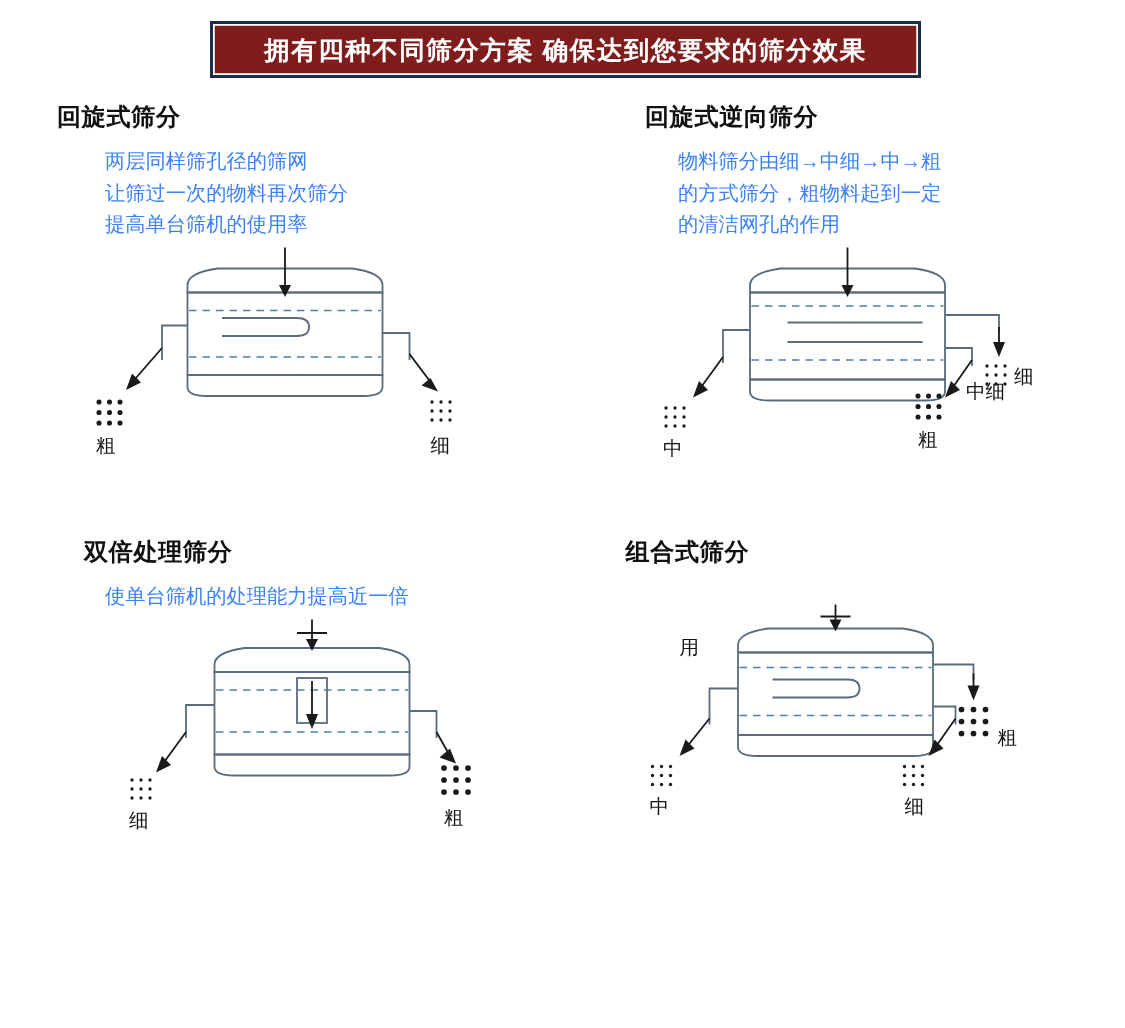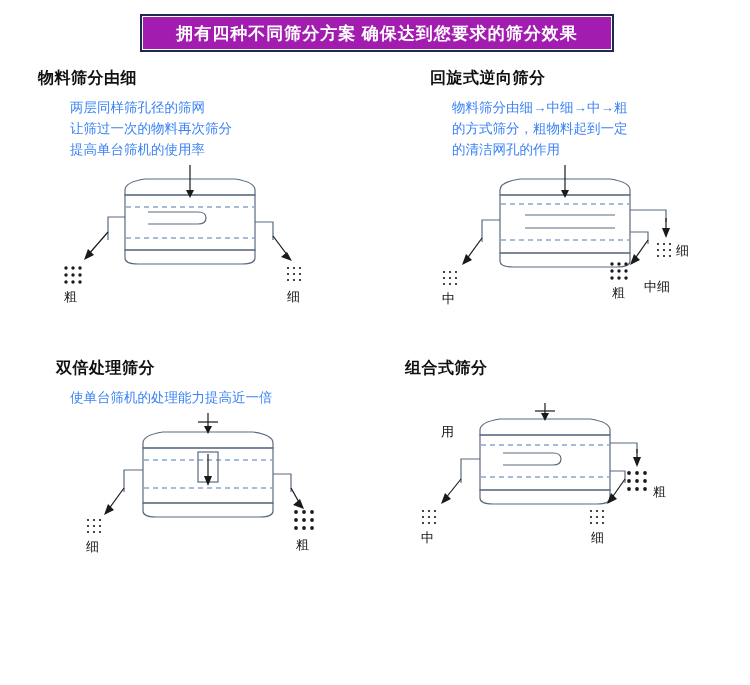--- a/index.html
+++ b/index.html
@@ -7,39 +7,39 @@
     width:750px;height:685px;
     background:#ffffff;
     font-family:"Liberation Sans","DejaVu Sans",sans-serif;
     color:#1a1a1a;
     position:relative;
     overflow:hidden;
   }
   .banner{
     position:absolute;
     left:140px;top:14px;width:470px;height:34px;
-    background:#a21caf;
+    background:#7f1d1d;
     border:2px solid #1b2b4b;
     box-shadow:0 0 0 1px #ffffff inset;
     display:flex;align-items:center;justify-content:center;
   }
   .banner-inner{
     width:100%;height:100%;
     border:1px solid #ffffff;
     display:flex;align-items:center;justify-content:center;
     box-sizing:border-box;
   }
   .banner-text{
     color:#ffffff;font-size:17px;font-weight:bold;letter-spacing:1px;
   }
   .panel{position:absolute;}
   .p1{left:30px;top:68px;width:345px;}
   .p2{left:430px;top:68px;width:320px;}
   .p3{left:48px;top:358px;width:345px;}
-  .p4{left:405px;top:358px;width:320px;}
+  .p4{left:417px;top:358px;width:320px;}
 
   .ptitle{
     font-size:16px;font-weight:bold;color:#111;
     margin:0 0 8px 0;letter-spacing:0.5px;
   }
   .p1 .ptitle,.p3 .ptitle{margin-left:8px;}
   .ptext{
     font-size:13.5px;line-height:21px;color:#3b82f6;
     margin-left:40px;
   }
@@ -54,21 +54,21 @@
 </head>
 <body>
 
 <div class="banner">
   <div class="banner-inner">
     <span class="banner-text">拥有四种不同筛分方案 确保达到您要求的筛分效果</span>
   </div>
 </div>
 
 <div class="panel p1">
-  <div class="ptitle">物料筛分由细</div>
+  <div class="ptitle">回旋式筛分</div>
   <div class="ptext">
     <div>两层同样筛孔径的筛网</div>
     <div>让筛过一次的物料再次筛分</div>
     <div>提高单台筛机的使用率</div>
   </div>
   <div class="dwrap">
     <svg width="345" height="150" viewBox="0 0 345 150">
 
       <g fill="none" stroke="#5a6b80" stroke-width="1.2">
         <path d="M95,35 L95,30 Q95,22 115,19 L205,19 Q225,22 225,30 L225,35 Z"></path>
@@ -210,21 +210,21 @@
           <circle cx="234" cy="90" r="1.1"></circle>
           <circle cx="240" cy="90" r="1.1"></circle>
         <circle cx="228" cy="96" r="1.1"></circle>
           <circle cx="234" cy="96" r="1.1"></circle>
           <circle cx="240" cy="96" r="1.1"></circle>
       </g>
     </svg>
     <span class="lbl" style="left:12px;top:130px;">中</span>
     <span class="lbl" style="left:182px;top:124px;">粗</span>
     <span class="lbl" style="left:246px;top:82px;">细</span>
-    <span class="lbl" style="left:214px;top:118px;">中细</span>
+    <span class="lbl" style="left:214px;top:92px;">中细</span>
   </div>
 </div>
 
 <div class="panel p3">
   <div class="ptitle">双倍处理筛分</div>
   <div class="ptext">
     <div>使单台筛机的处理能力提高近一倍</div>
   </div>
   <div class="dwrap">
     <svg width="345" height="150" viewBox="0 0 345 150">

